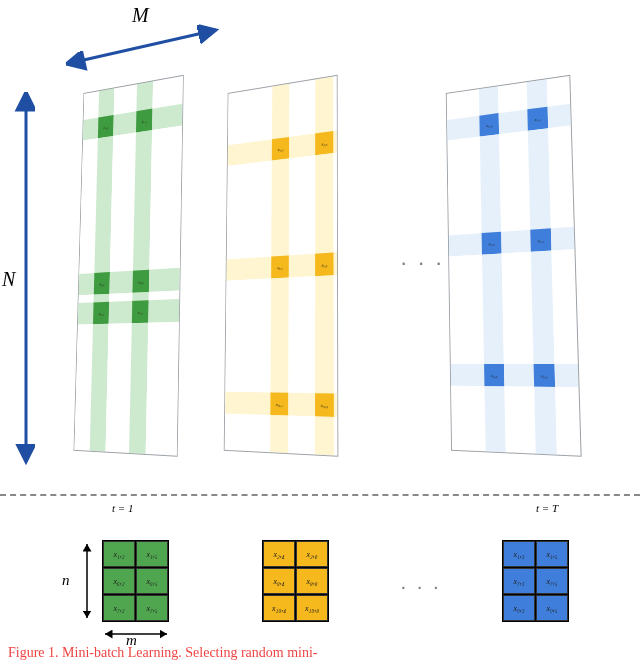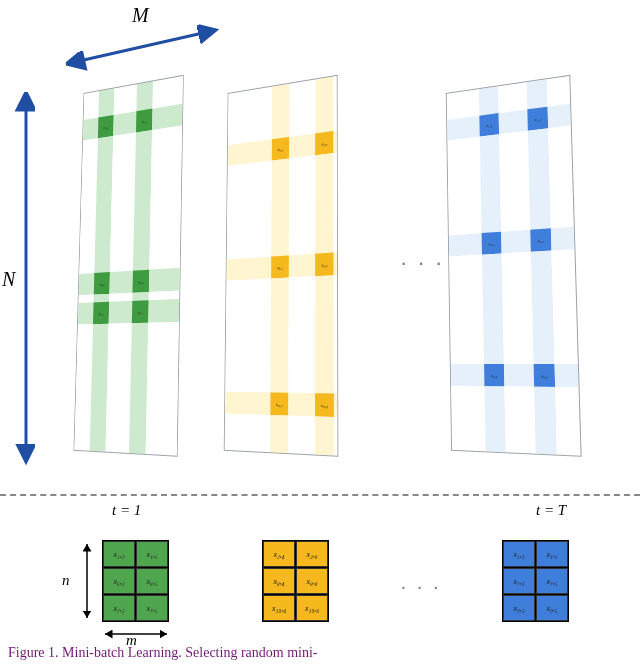--- a/index.html
+++ b/index.html
@@ -76,21 +76,21 @@
     left: 0;
     width: 640px;
     border-top: 2px dashed #888;
   }
   
   .t-label {
     position: absolute;
     top: 502px;
     font-family: "Times New Roman", serif;
     font-style: italic;
-    font-size: 15px;
+    font-size: 11px;
     color: #000;
   }
   
   .mini-row {
     position: absolute;
     top: 540px;
     width: 640px;
     height: 110px;
   }
   .mini {
@@ -129,21 +129,21 @@
     color: #000;
     font-size: 15px;
   }
   .arrow-sm { position: absolute; }
   .caption {
     position: absolute;
     bottom: 4px;
     left: 8px;
     font-family: "Times New Roman", serif;
     font-size: 14px;
-    color: #701a75;
+    color: #ef4444;
   }
 </style>
 </head>
 <body>
 
 <div class="stage">
 
   <div class="panel green" style="left:58px; top:80px; width:140px; height:370px; transform: rotateX(8deg) rotateY(-35deg);">
     <div class="band-v" style="left:22px; top:0; width:22px; height:100%;"></div>
     <div class="band-v" style="left:76px; top:0; width:22px; height:100%;"></div>

